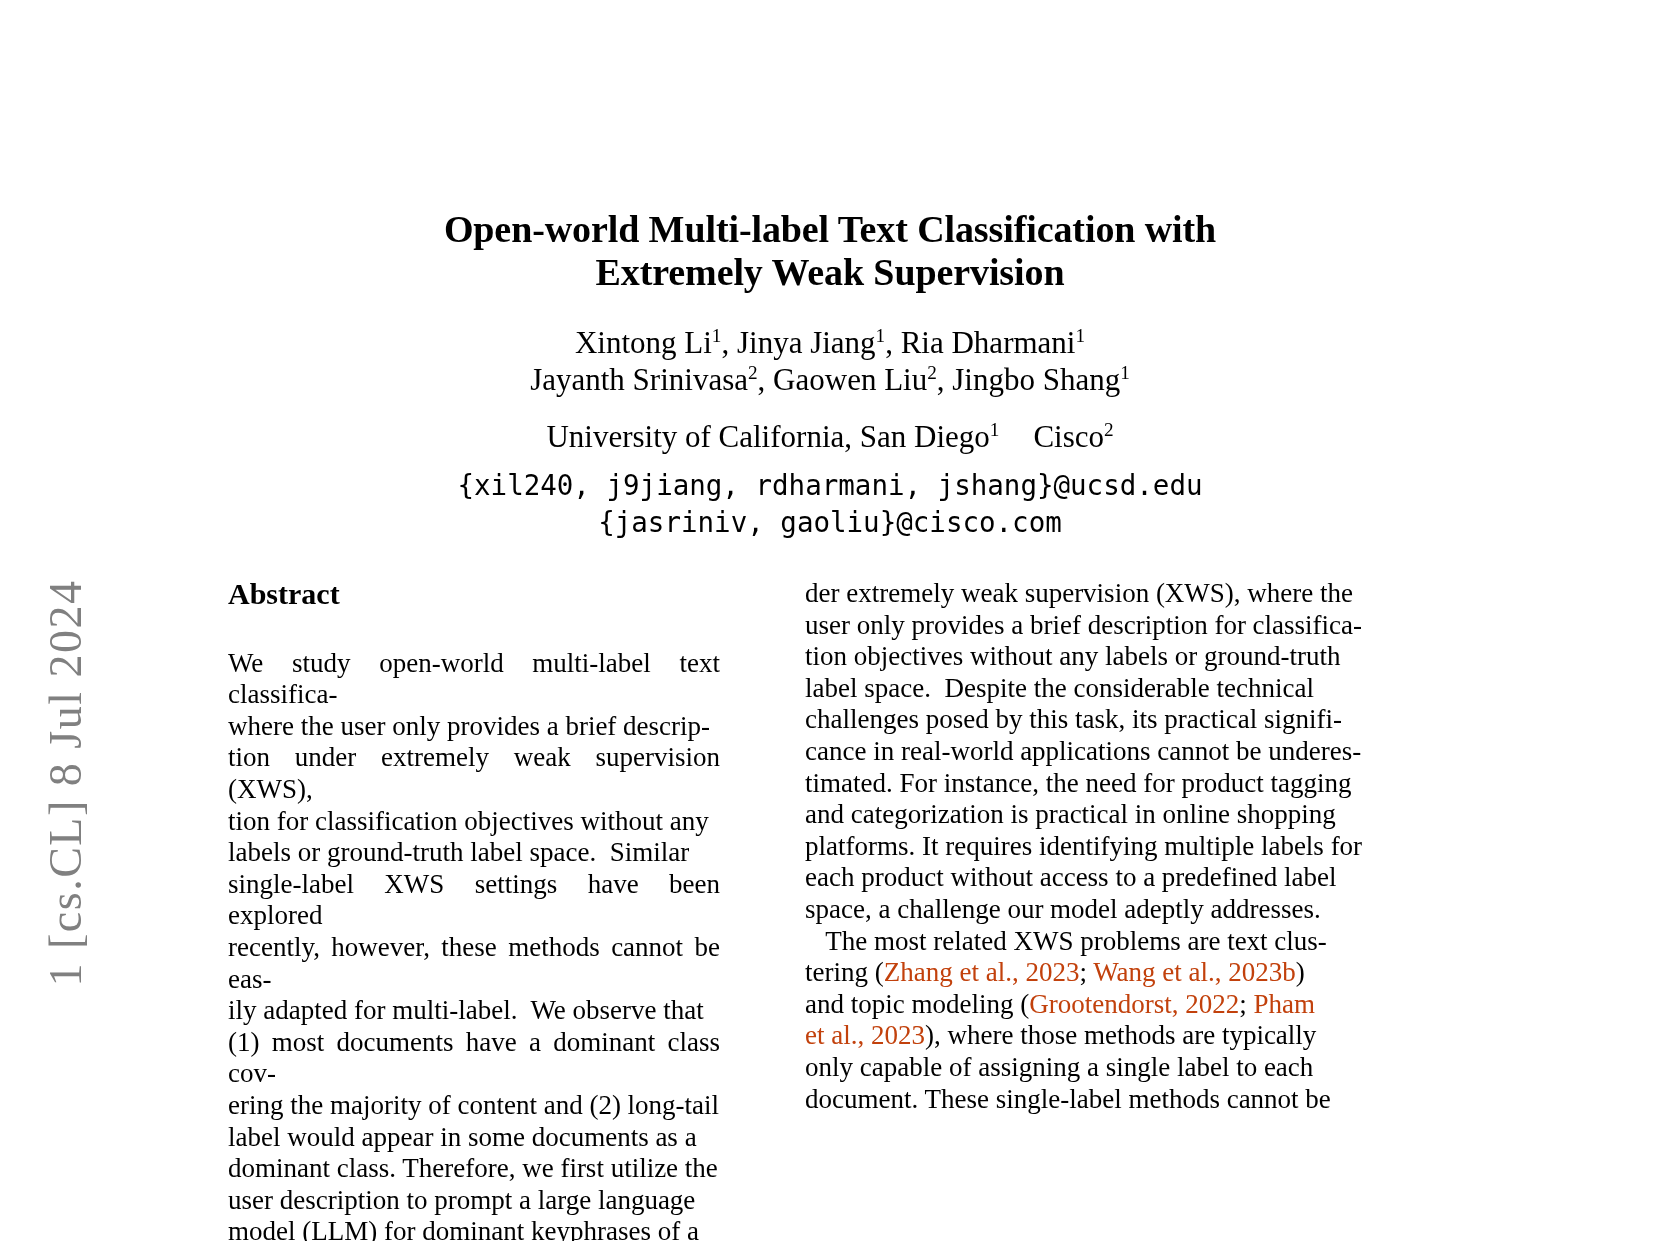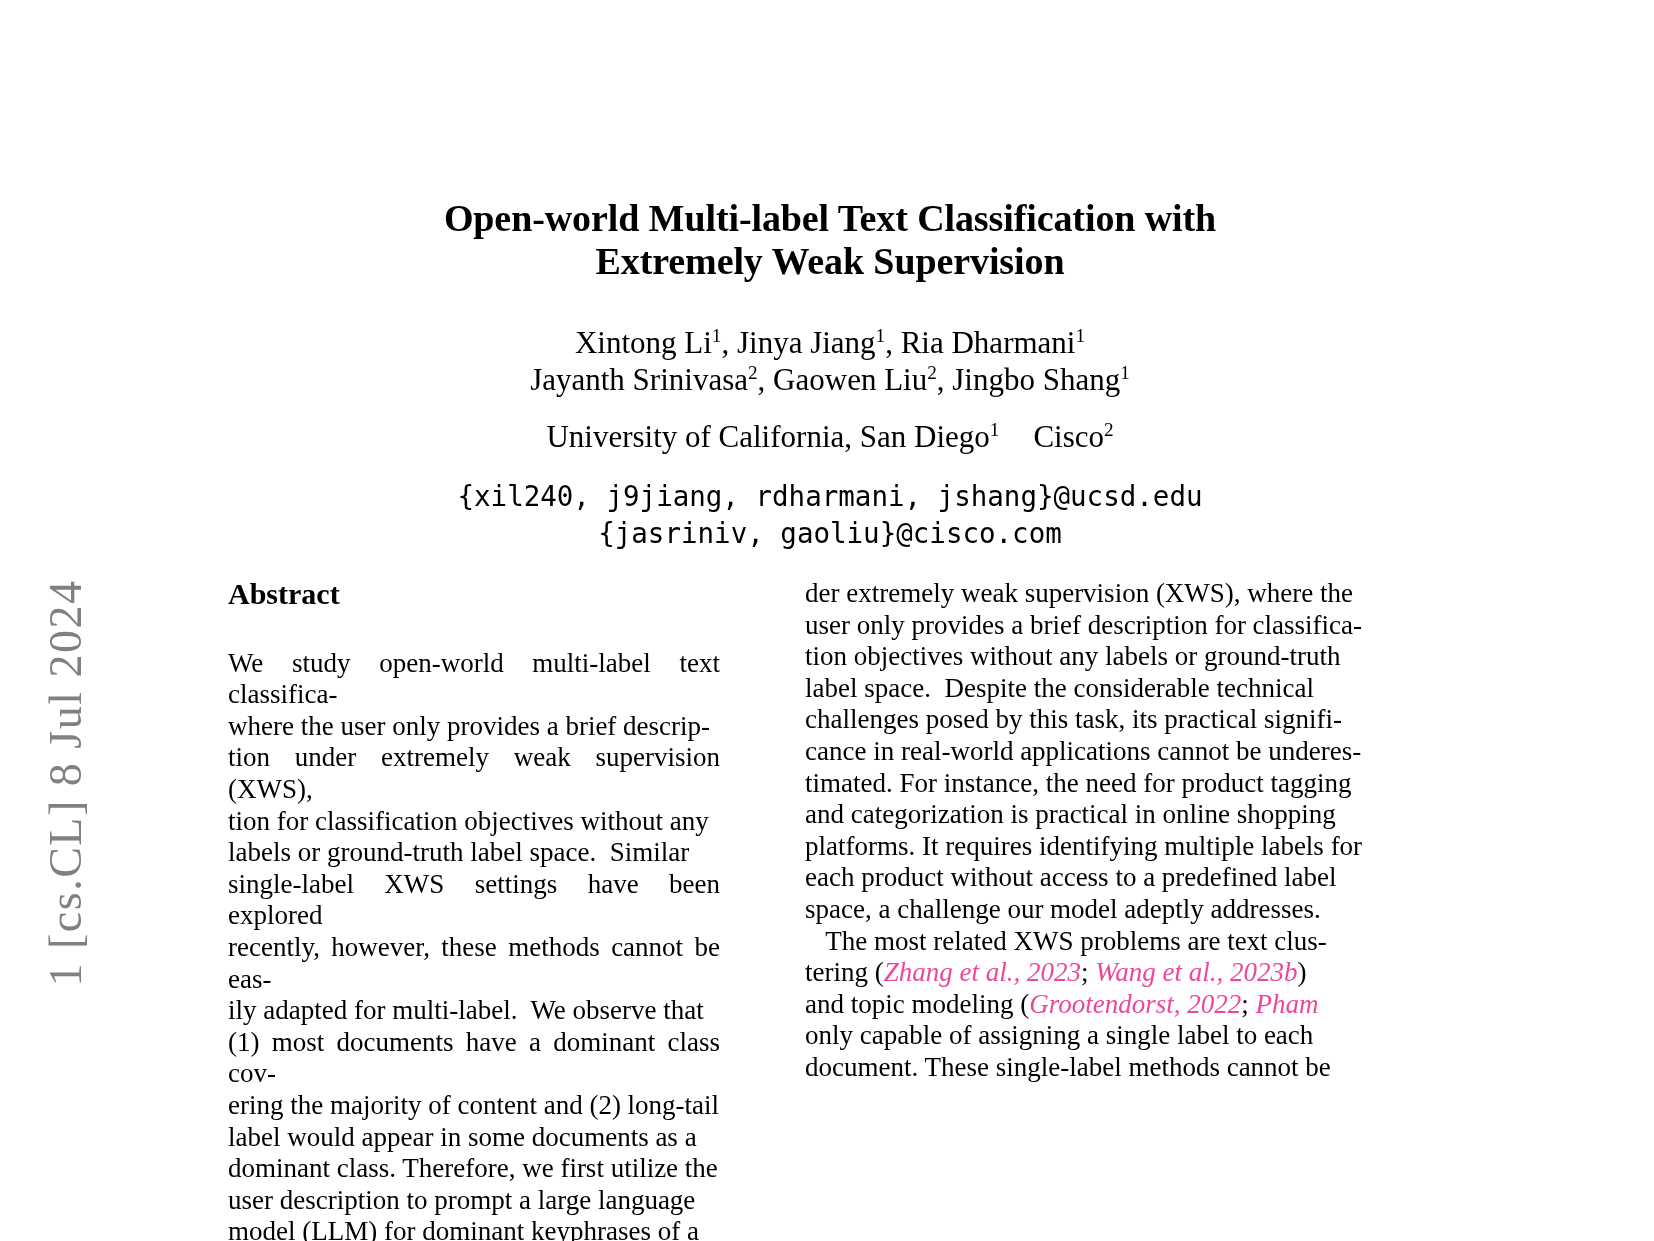--- a/index.html
+++ b/index.html
@@ -39,21 +39,21 @@
     left: 250px;
     top: 196px;
     width: 1160px;
     text-align: center;
   }
   .paper-title {
     font-size: 38px;
     font-weight: bold;
     line-height: 1.14;
     letter-spacing: -0.1px;
-    margin: 1px;
+    margin: 12px;
   }
 
   
   .authors-block {
     position: absolute;
     left: 250px;
     top: 325px;
     width: 1160px;
     text-align: center;
   }
@@ -79,21 +79,21 @@
     vertical-align: super;
     line-height: 0;
   }
   .email-line {
     font-family: "DejaVu Sans Mono", "Liberation Mono", monospace;
     font-size: 27.5px;
     line-height: 1.33;
     letter-spacing: 0px;
     white-space: nowrap;
   }
-  .email-line.first { margin-top: 23px; }
+  .email-line.first { margin-top: 12px; }
 
   
   .col {
     position: absolute;
     top: 578px;
     font-size: 27px;
     line-height: 31.6px;
     text-align: justify;
     text-justify: inter-word;
   }
@@ -105,22 +105,21 @@
     left: 805px;
     width: 578px;
   }
   .abstract-head {
     text-align: left;
     font-size: 30px;
     font-weight: bold;
     margin: 0 0 38px 0;
   }
   .cite {
-    color: #ec4899;
-    font-style: italic;
+    color: #c2410c;
   }
   
   .lines span.ln {
     display: block;
     white-space: pre-wrap;
   }
 </style>
 </head>
 <body>
 
@@ -184,18 +183,19 @@
         <span class="ln">timated. For instance, the need for product tagging</span>
         <span class="ln">and categorization is practical in online shopping</span>
         <span class="ln">platforms. It requires identifying multiple labels for</span>
         <span class="ln">each product without access to a predefined label</span>
         <span class="ln">space, a challenge our model adeptly addresses.</span>
       </div>
     <div class="lines" id="intro-para2">
         <span class="ln"><span>&nbsp;&nbsp;&nbsp;The most related XWS problems are text clus-</span></span>
         <span class="ln"><span>tering (</span><span class="cite">Zhang et al., 2023</span><span>; </span><span class="cite">Wang et al., 2023b</span><span>)</span></span>
         <span class="ln"><span>and topic modeling (</span><span class="cite">Grootendorst</span><span class="cite">, </span><span class="cite">2022</span><span>; </span><span class="cite">Pham</span></span>
+        <span class="ln"><span class="cite">et al.</span><span class="cite">, </span><span class="cite">2023</span><span>), where those methods are typically</span></span>
         <span class="ln"><span>only capable of assigning a single label to each</span></span>
         <span class="ln"><span>document. These single-label methods cannot be</span></span>
       </div>
   </div>
 
 </div>
 
 </body></html>

